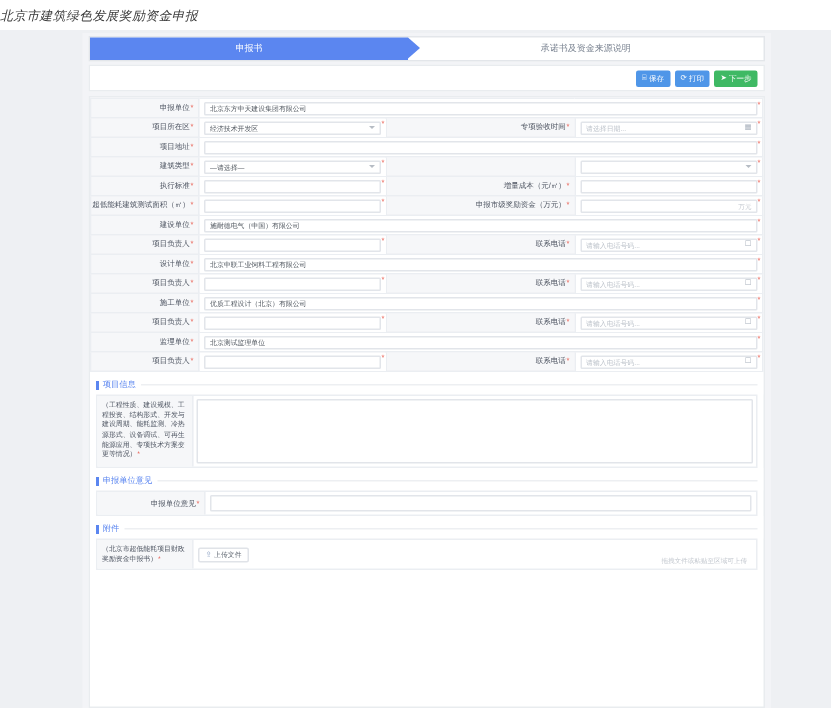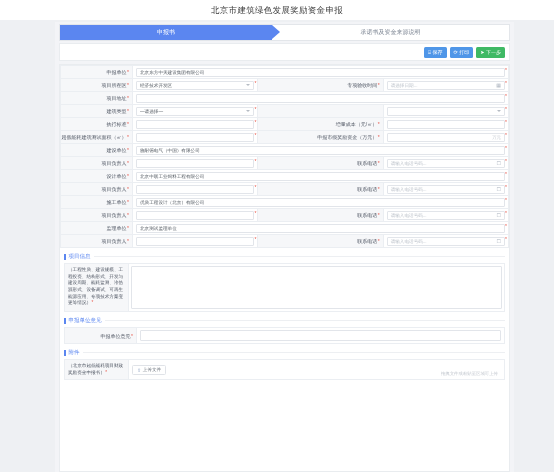--- a/index.html
+++ b/index.html
@@ -4,24 +4,24 @@
 <style>
   * { box-sizing: border-box; margin: 0; padding: 0; }
   html, body {
     width: 554px; height: 472px;
     background: #ffffff;
     font-family: "Liberation Sans", "DejaVu Sans", sans-serif;
     overflow: hidden;
   }
   .page-title {
     height: 20px; line-height: 20px;
-    text-align: center;
     font-size: 8.5px; color: #3a3a3a;
     background: #ffffff;
     letter-spacing: .3px;
+    font-style: italic;
   }
   .desktop {
     position: relative;
     width: 554px; height: 452px;
     background: #eef0f3;
   }
   .app {
     position: absolute;
     left: 55px; top: 2px;
     width: 459px; height: 450px;

